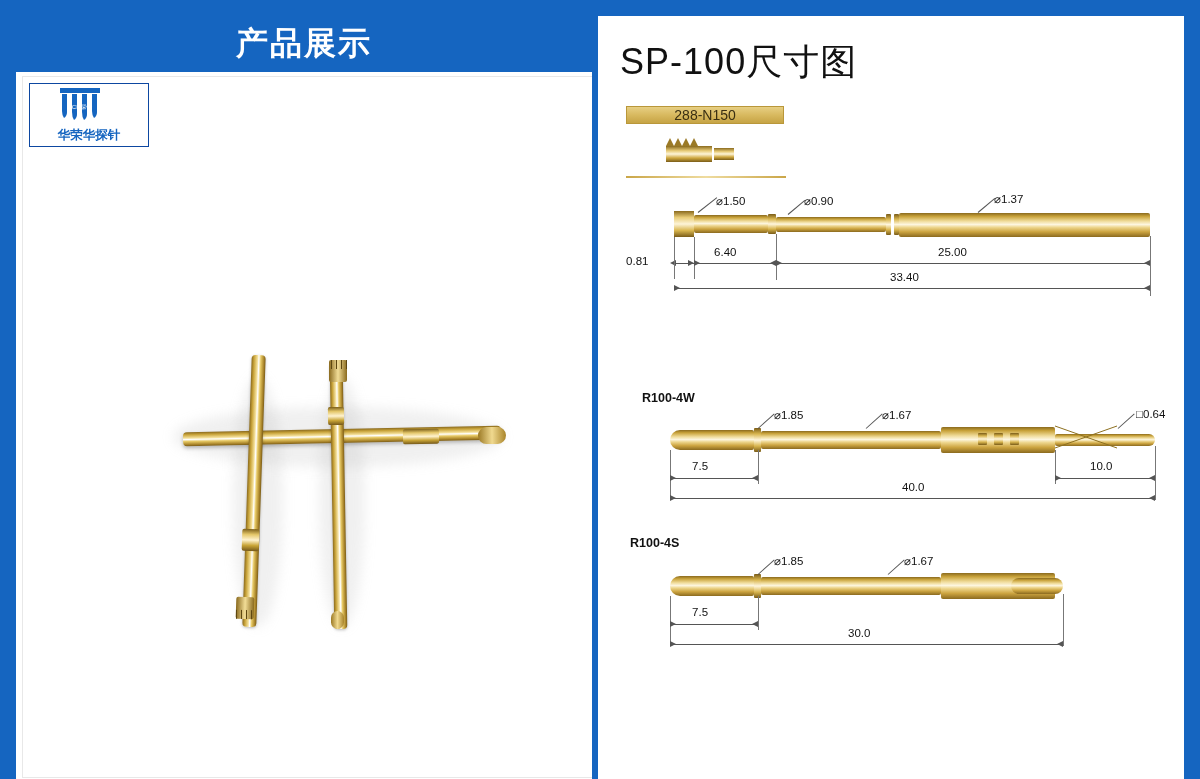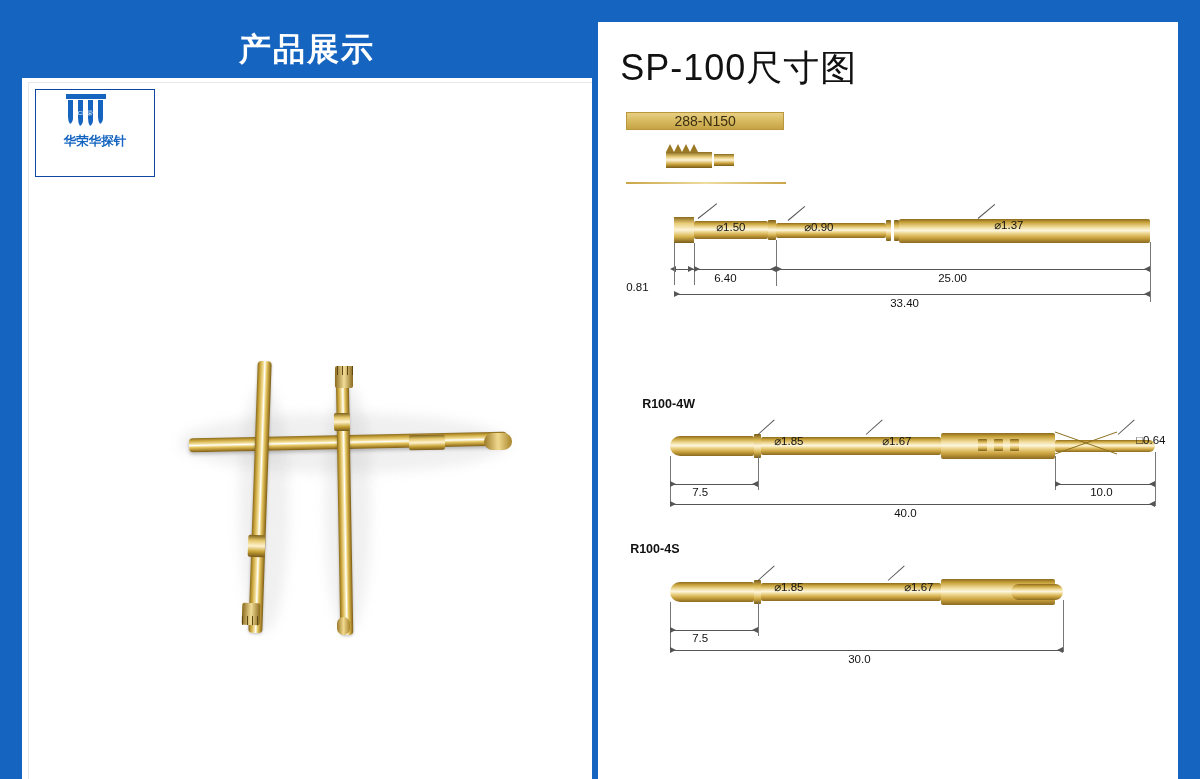--- a/index.html
+++ b/index.html
@@ -8,21 +8,21 @@
     background:#1565c0;
     font-family:"Liberation Sans", sans-serif;
     overflow:hidden;
   }
   .page{
     position:relative;
     width:1200px;height:779px;
     box-sizing:border-box;
     background:#1565c0;
     display:flex;
-    padding:22px;
+    padding:16px;
     gap:6px;
   }
   .panel{
     background:#ffffff;
     position:relative;
     box-sizing:border-box;
   }
   .panel-left{width:586px;height:767px;}
   .panel-right{width:596px;height:767px;}
 
@@ -49,21 +49,21 @@
     position:absolute;
     left:6px;top:4px;
     width:574px;height:700px;
     background:#ffffff;
     border:1px solid #e8e8e8;
     overflow:hidden;
   }
   .logo{
     position:absolute;
     left:6px;top:6px;
-    width:120px;height:88px;
+    width:120px;height:64px;
     background:#ffffff;
     border:1px solid #0d47a1;
     box-sizing:border-box;
     display:flex;
     flex-direction:column;
     align-items:center;
     justify-content:flex-start;
     padding-top:4px;
     text-align:right;
   }
@@ -176,21 +176,20 @@
     position:absolute;
     font-size:12.5px;
     color:#111;
     font-weight:bold;
   }
   .dtext{
     position:absolute;
     font-size:11.5px;
     color:#111;
     white-space:nowrap;
-    margin-top:20px;
   }
   .lead{
     position:absolute;
     background:#555;
     height:1px;
     transform-origin:left center;
   }
   .dimline{
     position:absolute;
     background:#555;
@@ -379,21 +378,21 @@
         <div class="dtext" style="left:94px;top:444px;">7.5</div>
 
         <div class="dimline" style="left:457px;top:462px;width:100px;"></div>
         <div class="arrow-r" style="left:457px;top:459px;"></div>
         <div class="arrow-l" style="left:551px;top:459px;"></div>
         <div class="dtext" style="left:492px;top:444px;">10.0</div>
 
         <div class="dimline" style="left:72px;top:482px;width:485px;"></div>
         <div class="arrow-r" style="left:72px;top:479px;"></div>
         <div class="arrow-l" style="left:551px;top:479px;"></div>
-        <div class="dtext" style="left:296px;top:465px;">40.0</div>
+        <div class="dtext" style="left:304px;top:465px;">40.0</div>
       </div>
 
       <div class="drawing">
         <div class="dname" style="left:32px;top:520px;">R100-4S</div>
 
         <div class="body-gold" style="left:72px;top:560px;width:84px;height:20px;border-radius:10px 2px 2px 10px;"></div>
         <div class="ring-gold" style="left:156px;top:558px;width:7px;height:24px;"></div>
         <div class="body-gold" style="left:163px;top:561px;width:180px;height:18px;"></div>
         <div class="body-gold" style="left:343px;top:557px;width:114px;height:26px;"></div>
         <div class="body-gold" style="left:413px;top:562px;width:52px;height:16px;border-radius:8px;"></div>

